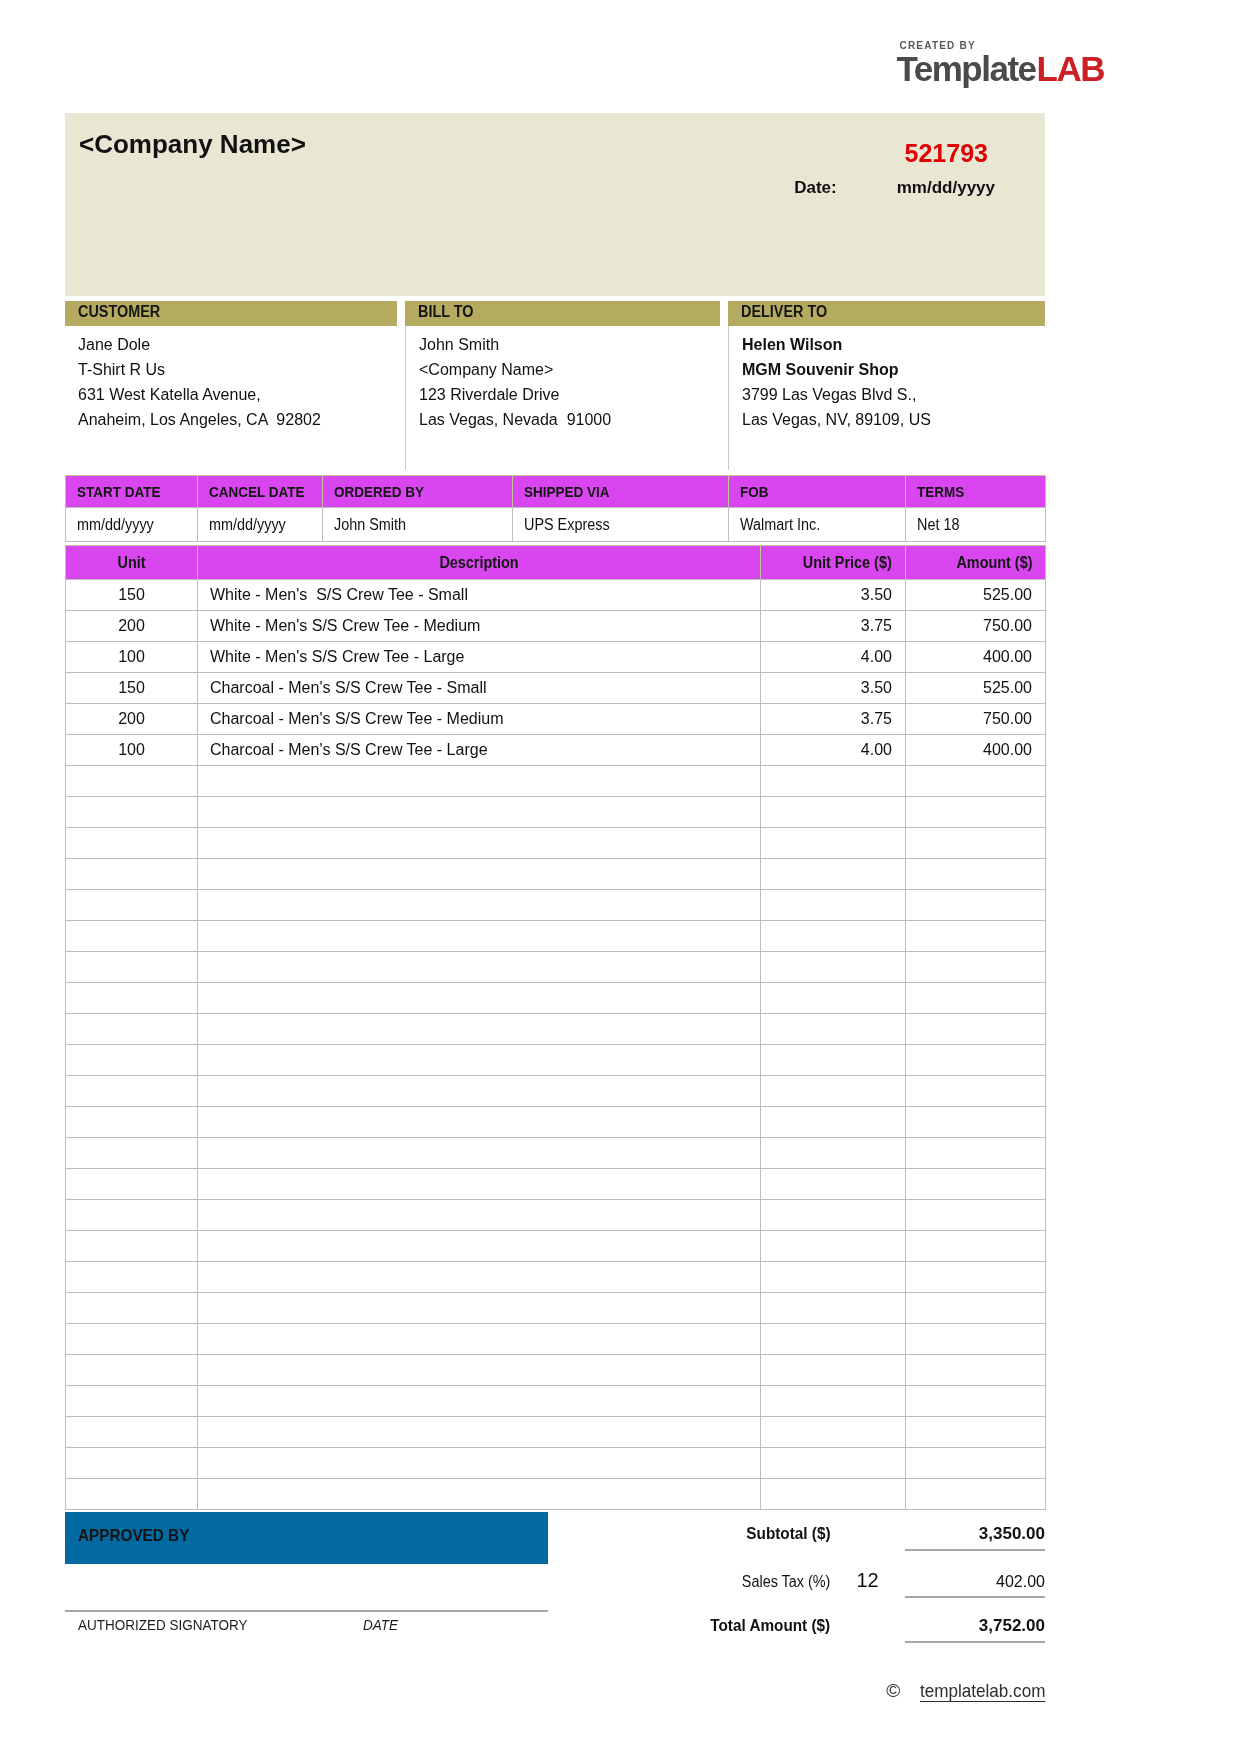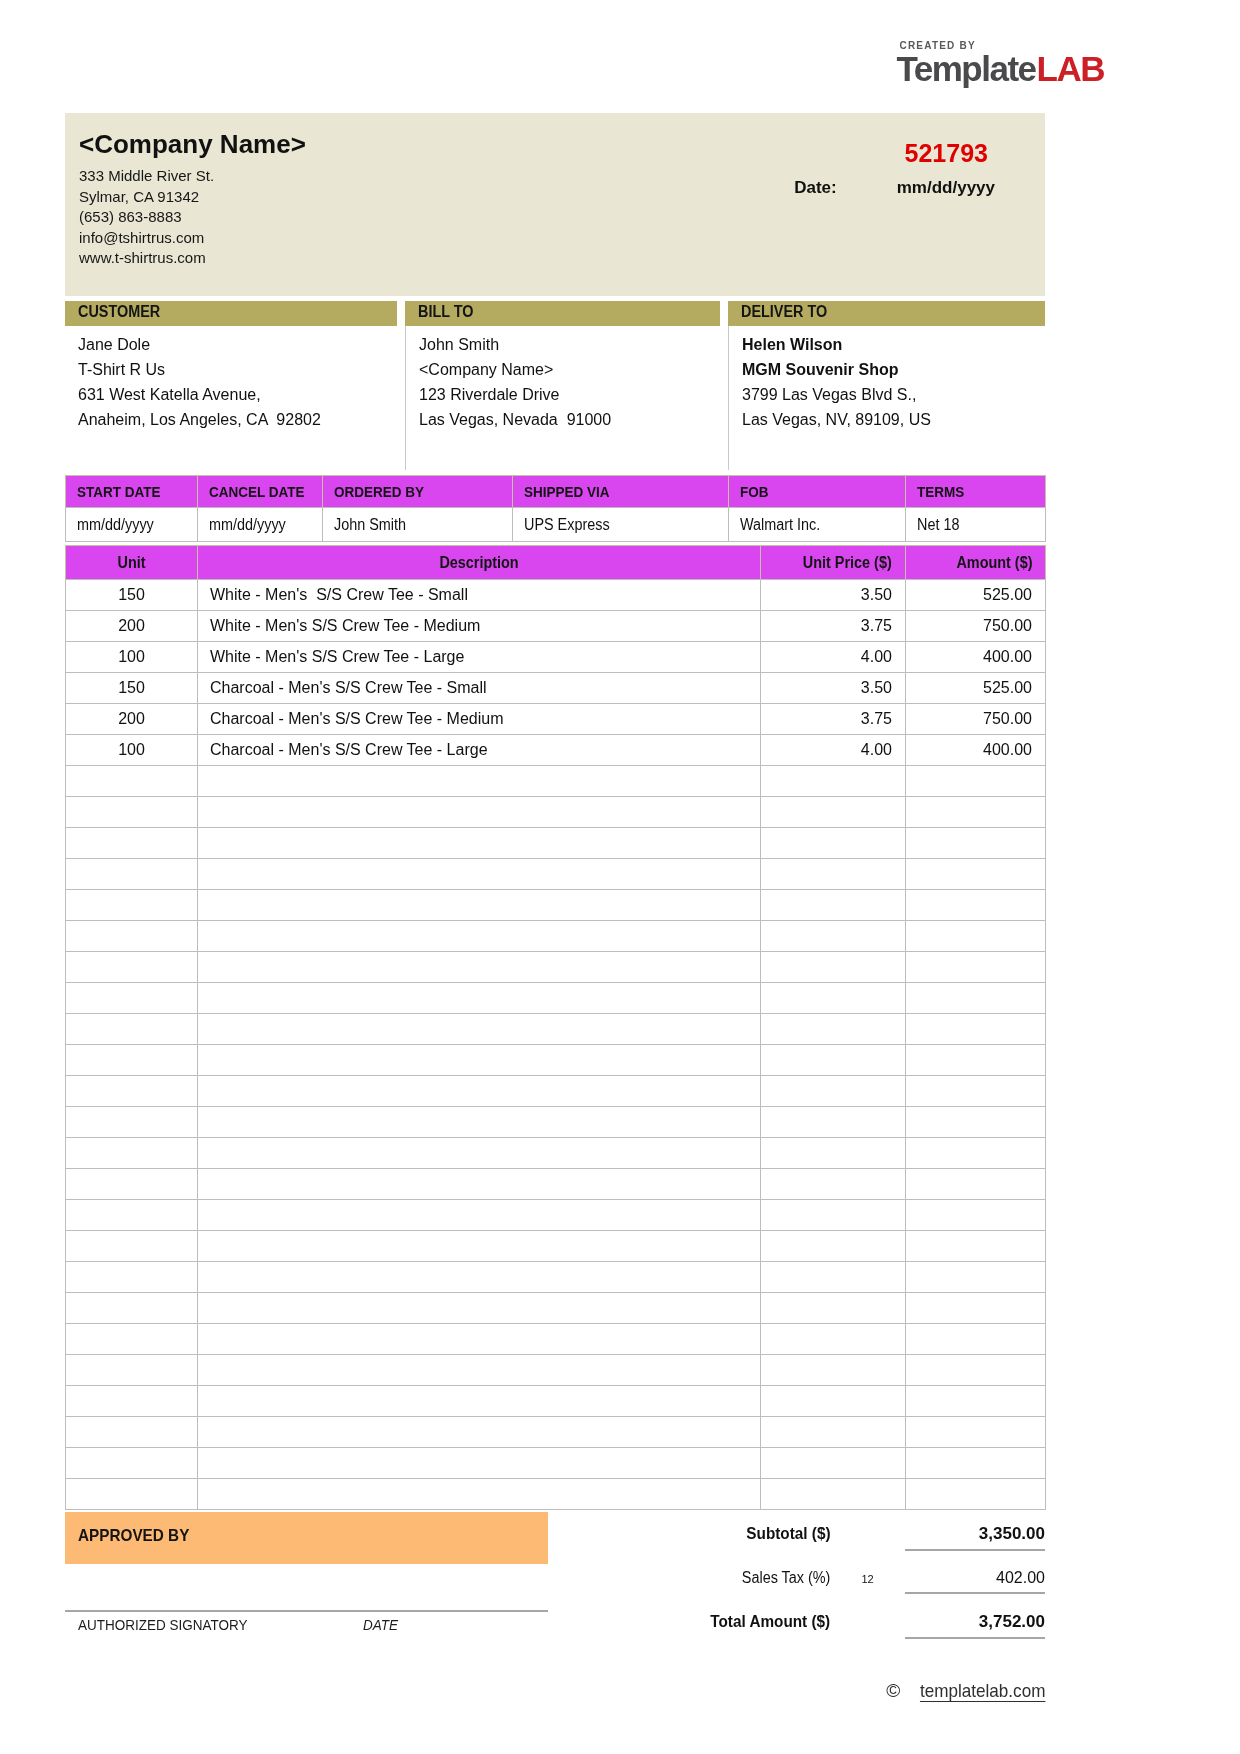--- a/index.html
+++ b/index.html
@@ -55,31 +55,31 @@
   .items th { height:34px; font-size:16px; }
   .items th.c { text-align:center; }
   .items th.r { text-align:right; padding-right:13px; }
   .items td { height:31px; font-size:16px; background:#fff; }
   .items td.c { text-align:center; }
   .items td.l { text-align:left; padding-left:12px; white-space:pre-wrap; }
   .items td.r { text-align:right; padding-right:13px; }
 
   
   .bottom { position:relative; height:275px; margin-top:0; }
-  .approved-band { position:absolute; top:2px; left:0; width:483px; height:52px; background:#fdba74; font-size:17px; font-weight:bold; padding:14px 0 0 13px; color:#141414; }
+  .approved-band { position:absolute; top:2px; left:0; width:483px; height:52px; background:#0369a1; font-size:17px; font-weight:bold; padding:14px 0 0 13px; color:#141414; }
   .sig-line { position:absolute; top:100px; left:0; width:483px; border-top:2px solid #a6a6a6; }
   .sig-labels { position:absolute; top:106px; left:0; width:483px; font-size:15px; color:#1c1c1c; }
   .sig-auth { position:absolute; left:13px; top:0; }
   .sig-date { position:absolute; left:298px; top:0;font-style:italic; }
 
   .totals { position:absolute; top:14px; right:0; width:500px; }
   .trow { display:flex; justify-content:flex-end; align-items:baseline; margin-bottom:18px; }
   .tlabel { flex:1; text-align:right; font-size:16px; }
   .trow.bold .tlabel { font-size:17px; font-weight:bold; }
-  .trate { width:75px; text-align:center; font-size:11px; }
+  .trate { width:75px; text-align:center; font-size:20px; }
   .tamount { width:140px; text-align:right; font-size:16px; border-bottom:2px solid #a6a6a6; padding-bottom:5px; }
   .trow.bold .tamount { font-size:17px; font-weight:bold; }
 
   .copyright { position:absolute; top:170px; right:0; font-size:19px; color:#2f2f2f; }
   .copyright .link { text-decoration:underline; text-underline-offset:4px; }
 </style>
 </head>
 <body>
 
 <div class="page">
@@ -87,27 +87,20 @@
   <div class="logo">
     <div class="logo-createdby">CREATED BY</div>
     <div class="logo-brand"><span>Template</span><span class="lab">LAB</span></div>
   </div>
 
   <div class="content">
 
     <div class="hero">
       <div class="hero-left">
         <div class="company-name">&lt;Company Name&gt;</div>
-        <div>
-            <div class="addr-line">333 Middle River St.</div>
-            <div class="addr-line">Sylmar, CA 91342</div>
-            <div class="addr-line">(653) 863-8883</div>
-            <div class="addr-line">info@tshirtrus.com</div>
-            <div class="addr-line">www.t-shirtrus.com</div>
-          </div>
       </div>
       <div class="hero-right">
         <div class="po-number">521793</div>
         <div class="date-row">
           <span class="date-label">Date:</span>
           <span class="date-value">mm/dd/yyyy</span>
         </div>
       </div>
     </div>
 

